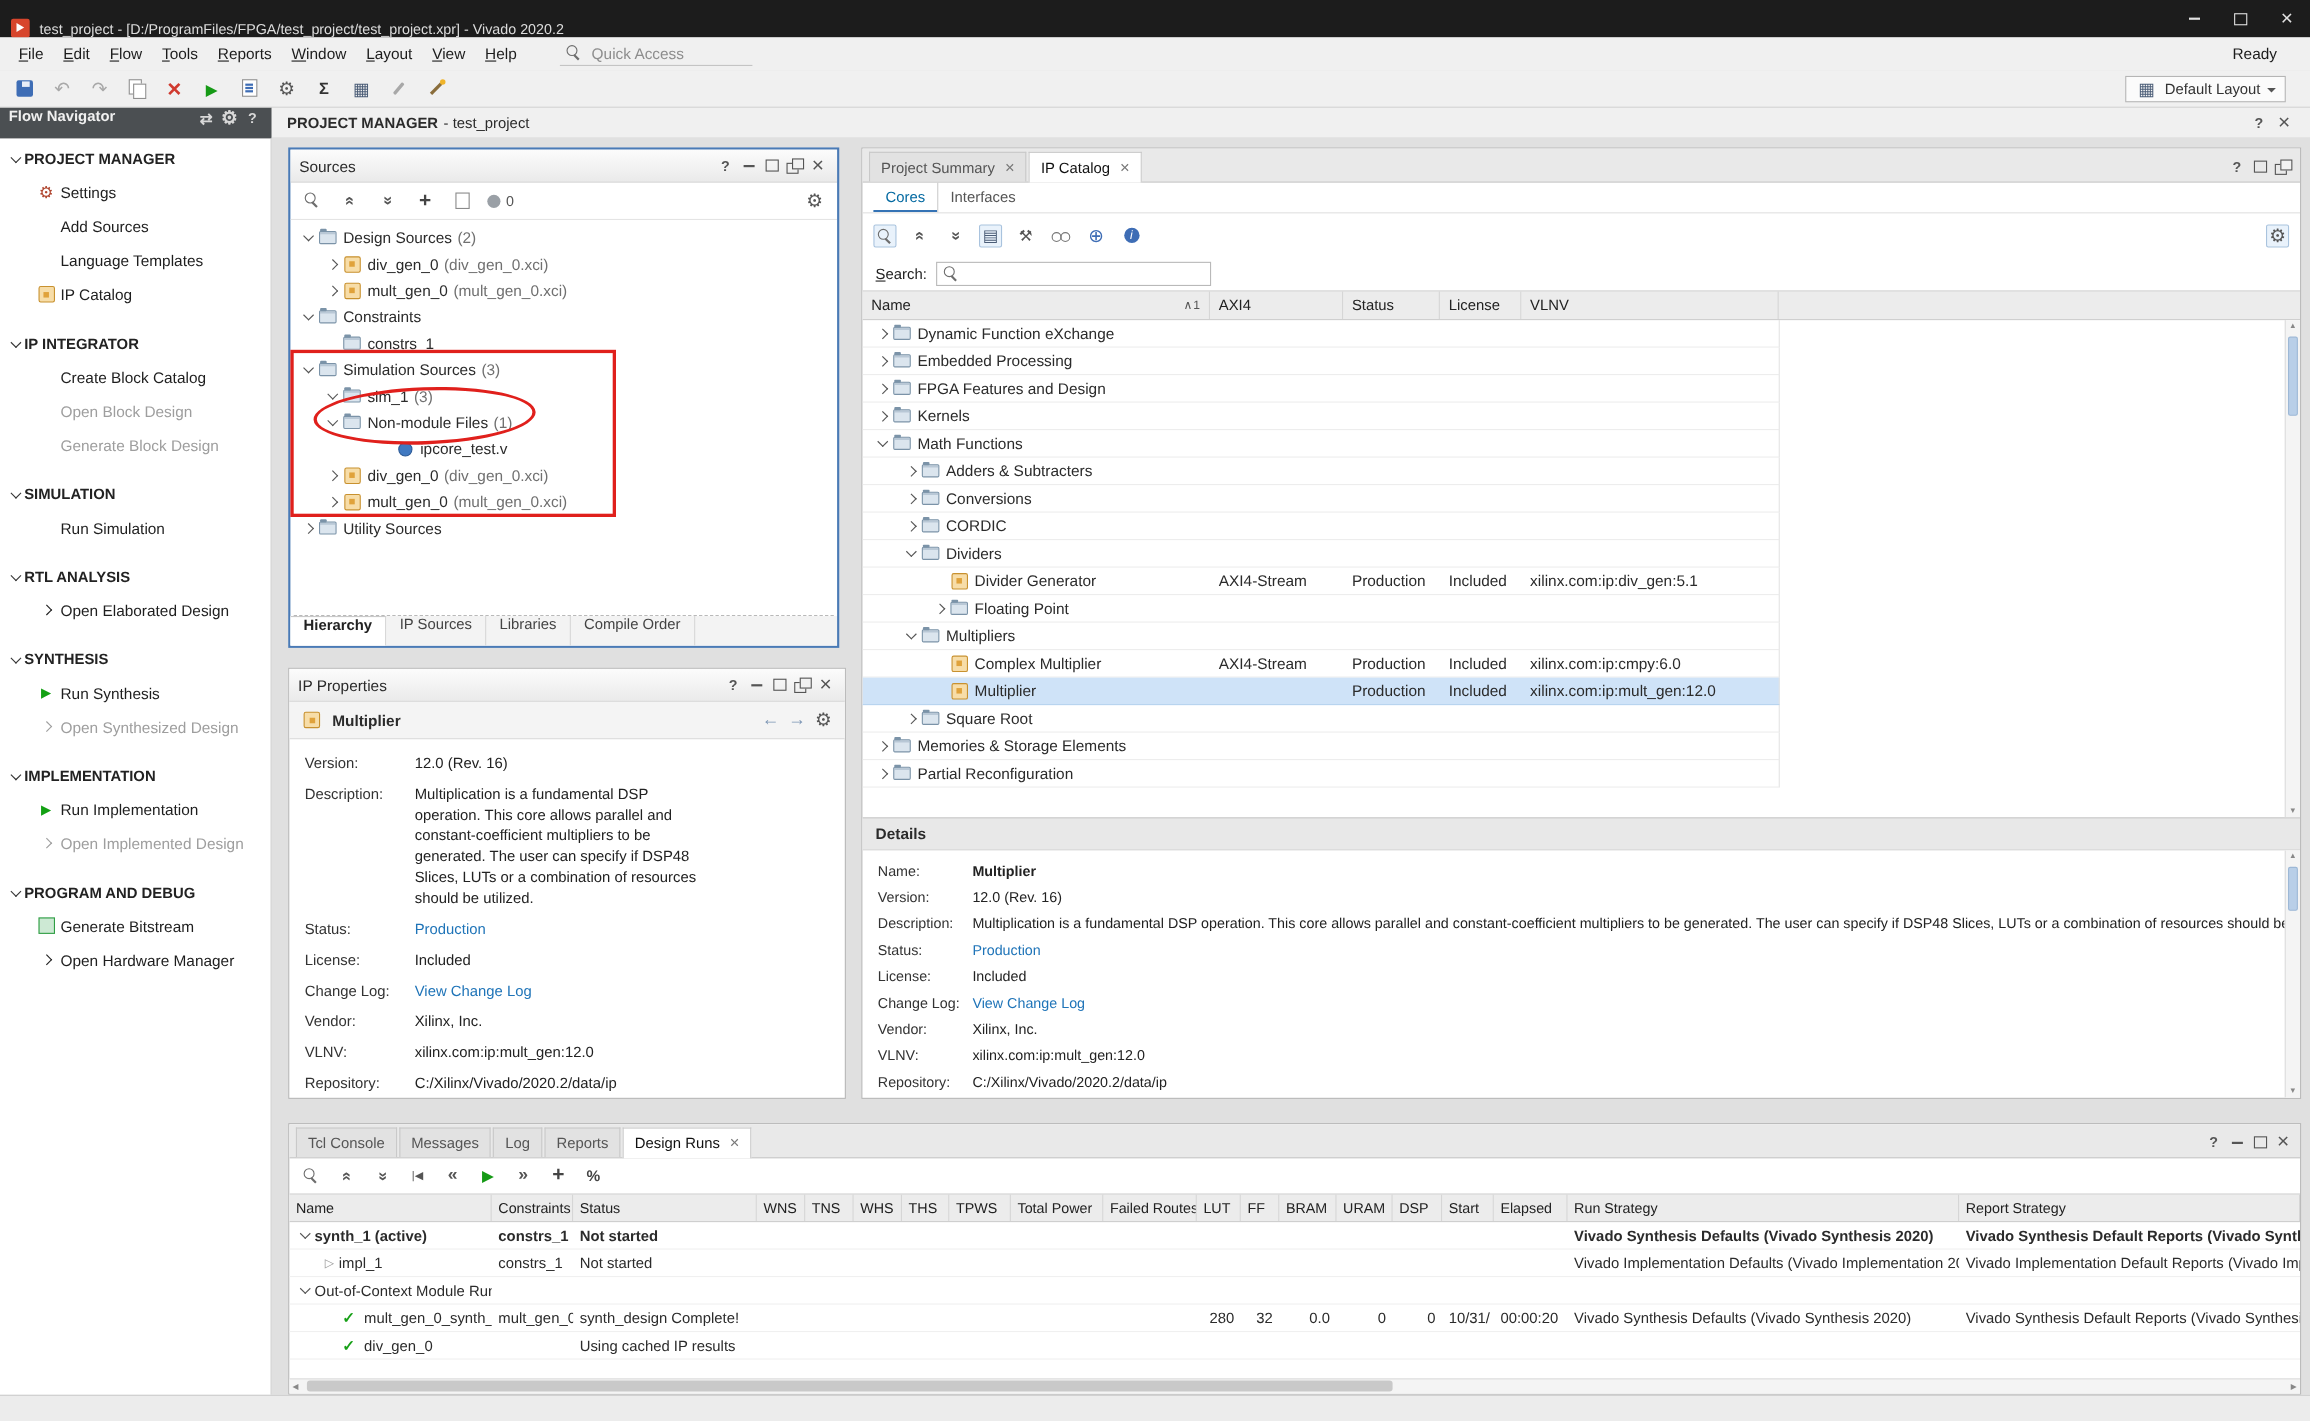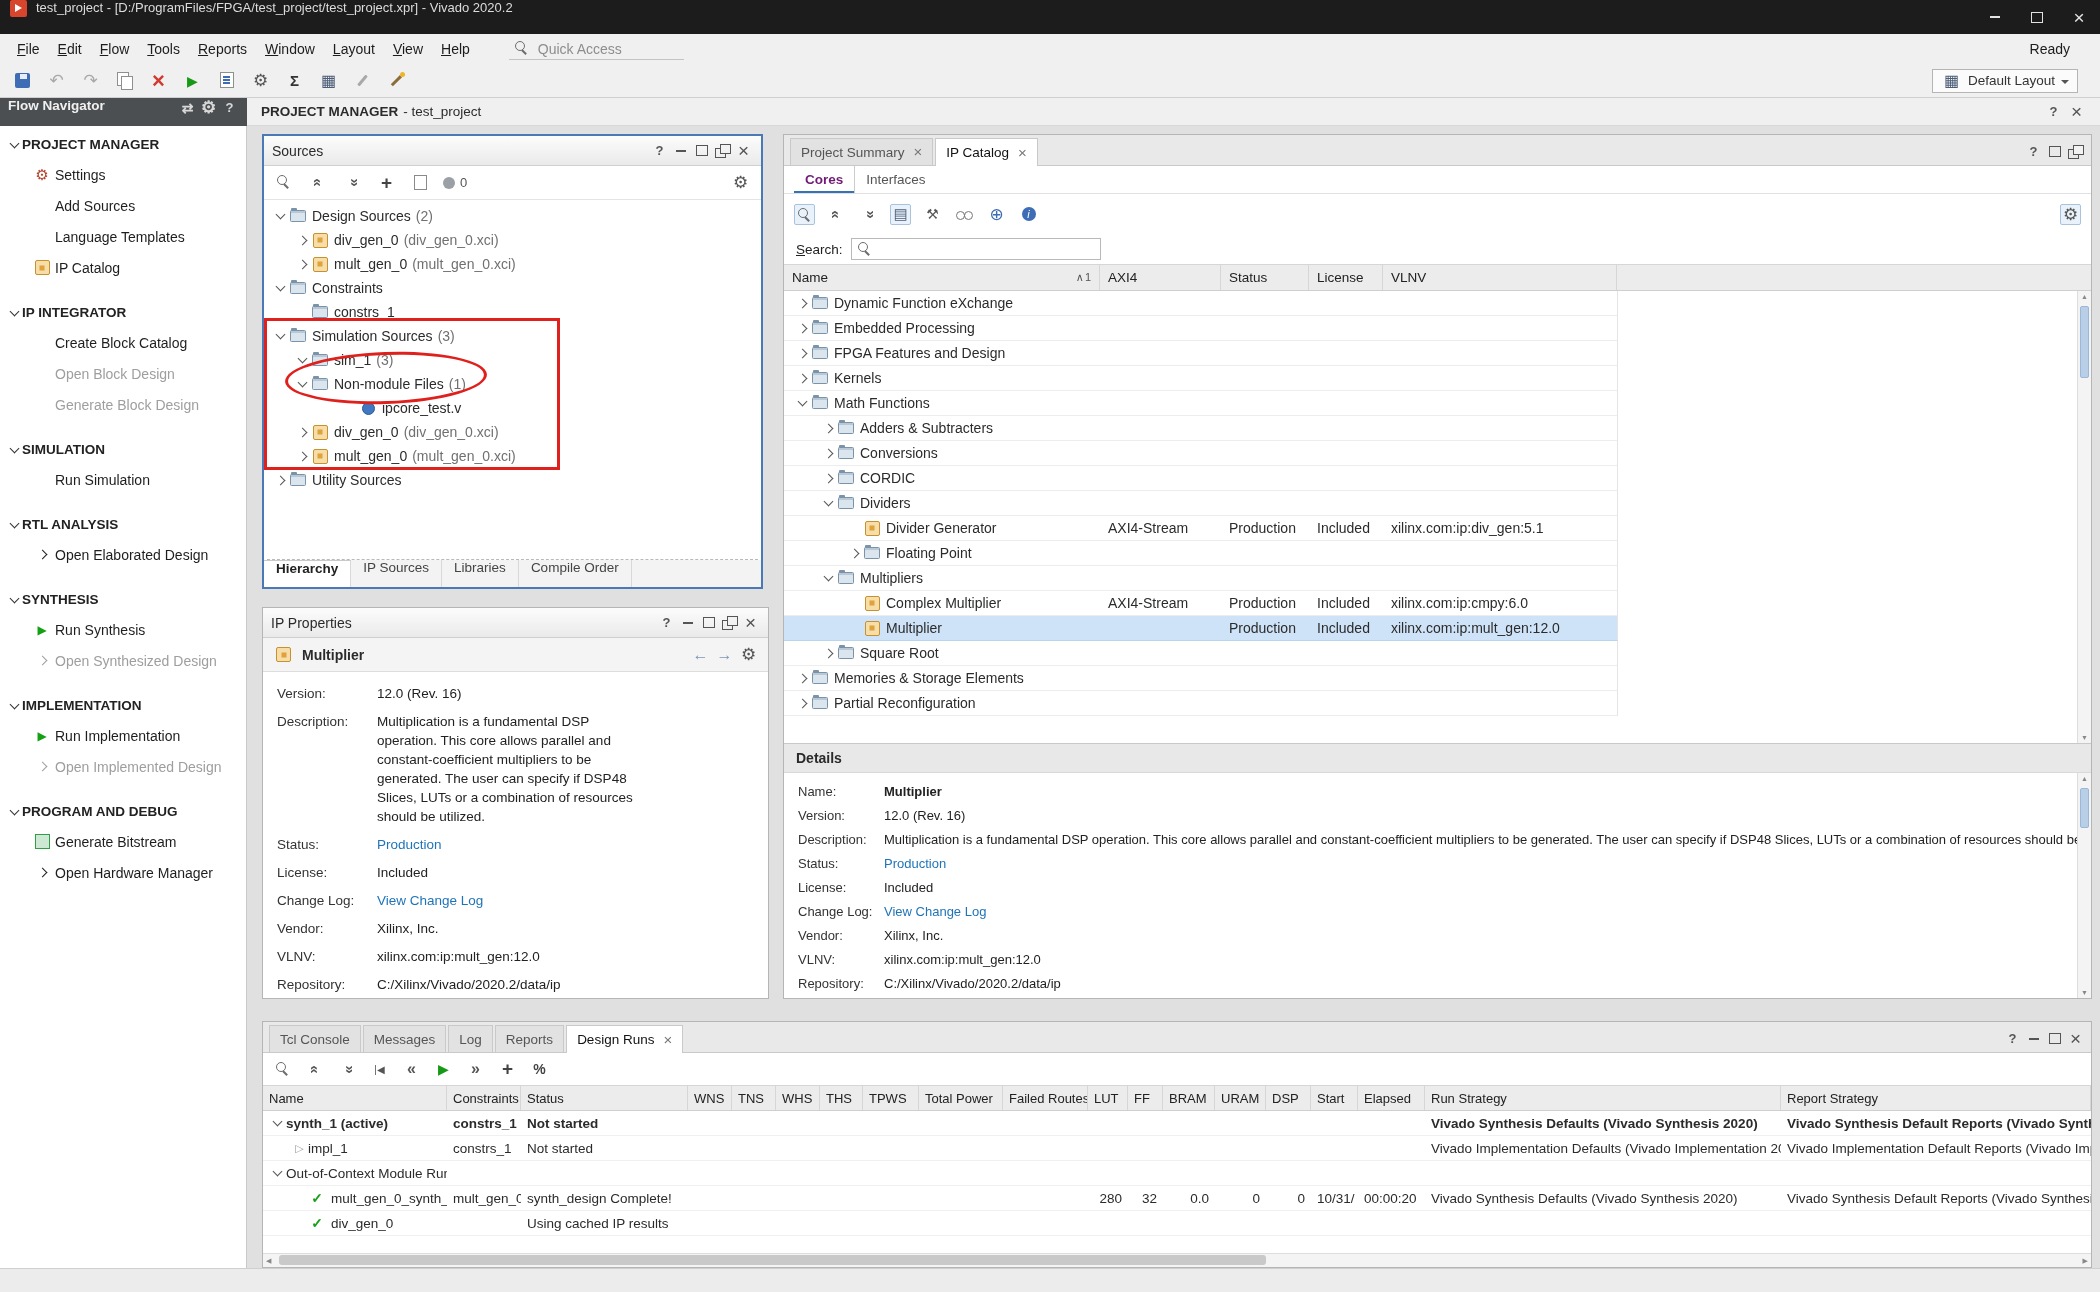--- a/index.html
+++ b/index.html
@@ -48,21 +48,21 @@
   .ib[data-icon="step-back-icon"]::before{content:"«";font-size:16px;font-weight:bold}
   .ib[data-icon="step-forward-icon"]::before{content:"»";font-size:16px;font-weight:bold}
   .ib[data-icon="percent-icon"]::before{content:"%";font-size:14px;font-weight:bold;color:#444}
   .ib[data-icon="back-icon"]::before{content:"←";font-size:16px;color:#7d96b5}
   .ib[data-icon="forward-icon"]::before{content:"→";font-size:16px;color:#7d96b5}
   .ib[data-icon="exchange-icon"]::before{content:"⇄";font-size:14px}
   .ib[data-icon="ip-icon"]::before{content:"";width:13px;height:13px;background:#f7dda8;border:1.4px solid #c8912f;border-radius:2px}
   .ib[data-icon="ip-icon"]::after{content:"";width:5px;height:5px;background:#e0a23b;position:absolute;left:50%;top:50%;transform:translate(-50%,-50%)}
 
   
-  .titlebar{position:absolute;top:0;left:0;right:0;height:34px;background:#1c1c1c;color:#dcdcdc;display:flex;align-items:flex-start;padding:0 0 0 10px;gap:9px;font-size:13px}
+  .titlebar{position:absolute;top:0;left:0;right:0;height:34px;background:#1c1c1c;color:#dcdcdc;display:flex;align-items:flex-end;padding:0 0 0 10px;gap:9px;font-size:13px}
   .app-logo{width:17px;height:17px;background:#d7452c;border-radius:2px;position:relative;flex:none}
   .app-logo::before{content:"";position:absolute;left:5px;top:4px;border-left:7px solid #fff;border-top:4.5px solid transparent;border-bottom:4.5px solid transparent}
   .win-controls{margin-left:auto;display:flex}
 
   
   .menubar{position:absolute;top:34px;left:0;right:0;height:30px;background:#f0f0f0;display:flex;align-items:center;padding:0 8px;font-size:14px}
   .menu-item{display:inline-block;padding:4px 9px;color:#1c1c1c}
   .menu-item::first-letter{text-decoration:underline}
   .quick-access{margin-left:30px;display:flex;align-items:center;gap:5px;width:175px;height:22px;border-bottom:1px solid #c4c4c4;color:#8d8d8d;padding:0 3px}
   .ready{margin-left:auto;margin-right:22px;color:#1c1c1c}
@@ -157,21 +157,21 @@
   .tab-group{display:flex;gap:2px;align-items:flex-end}
   .tab{height:27px;display:flex;align-items:center;gap:9px;padding:0 10px;background:#e2e2e2;border:1px solid #c9c9c9;border-bottom:none;color:#555;font-size:13.5px}
   .tab[data-active="true"]{background:#fff;color:#111;margin-bottom:-1px;height:28px}
   .tab .x{display:none;line-height:1;color:#777}
   .tab .x::before{content:"×";font-size:15px}
   .tab[data-closable="true"] .x{display:inline}
   .tabs .panel-controls{align-self:center}
   .subtabs{height:28px;display:flex;align-items:stretch;padding:0 10px;border-bottom:1px solid #e0e0e0;flex:none}
   .subtab{padding:0 11px;color:#555;font-size:13.5px;display:flex;align-items:center}
   .subtab+.subtab{border-left:1px solid #ccc}
-  .subtab[data-active="true"]{color:#701a75;font-weight:bold;box-shadow:inset 0 -2px 0 #3573b5}
+  .subtab[data-active="true"]{color:#0369a1;font-weight:normal;box-shadow:inset 0 -2px 0 #3573b5}
   .cat-toolbar{height:40px;display:flex;align-items:center;padding:0 10px;flex:none}
   .cat-toolbar .tb-group{gap:11px}
   .cat-toolbar .tb-group>.ib:nth-child(1),.cat-toolbar .tb-group>.ib:nth-child(4){border:1px solid #a9c3de;background:#e9f2fb;border-radius:2px}
   .dr-toolbar .tb-group>.ib{border:none !important;background:none !important}
   .cat-search{height:30px;display:flex;align-items:center;gap:8px;padding:0 12px;flex:none;font-size:13.5px}
   .search-label{display:inline-block;color:#222}
   .search-label::first-letter{text-decoration:underline}
   .search-box{width:250px;height:22px;border:1px solid #b9b9b9;background:#fff;display:flex;align-items:center;padding:0 3px;gap:4px}
   .cat-head{height:27px;background:#ececec;border-top:1px solid #d6d6d6;border-bottom:1px solid #cfcfcf;display:flex;flex:none;font-size:13.5px}
   .cat-cols{display:flex}

